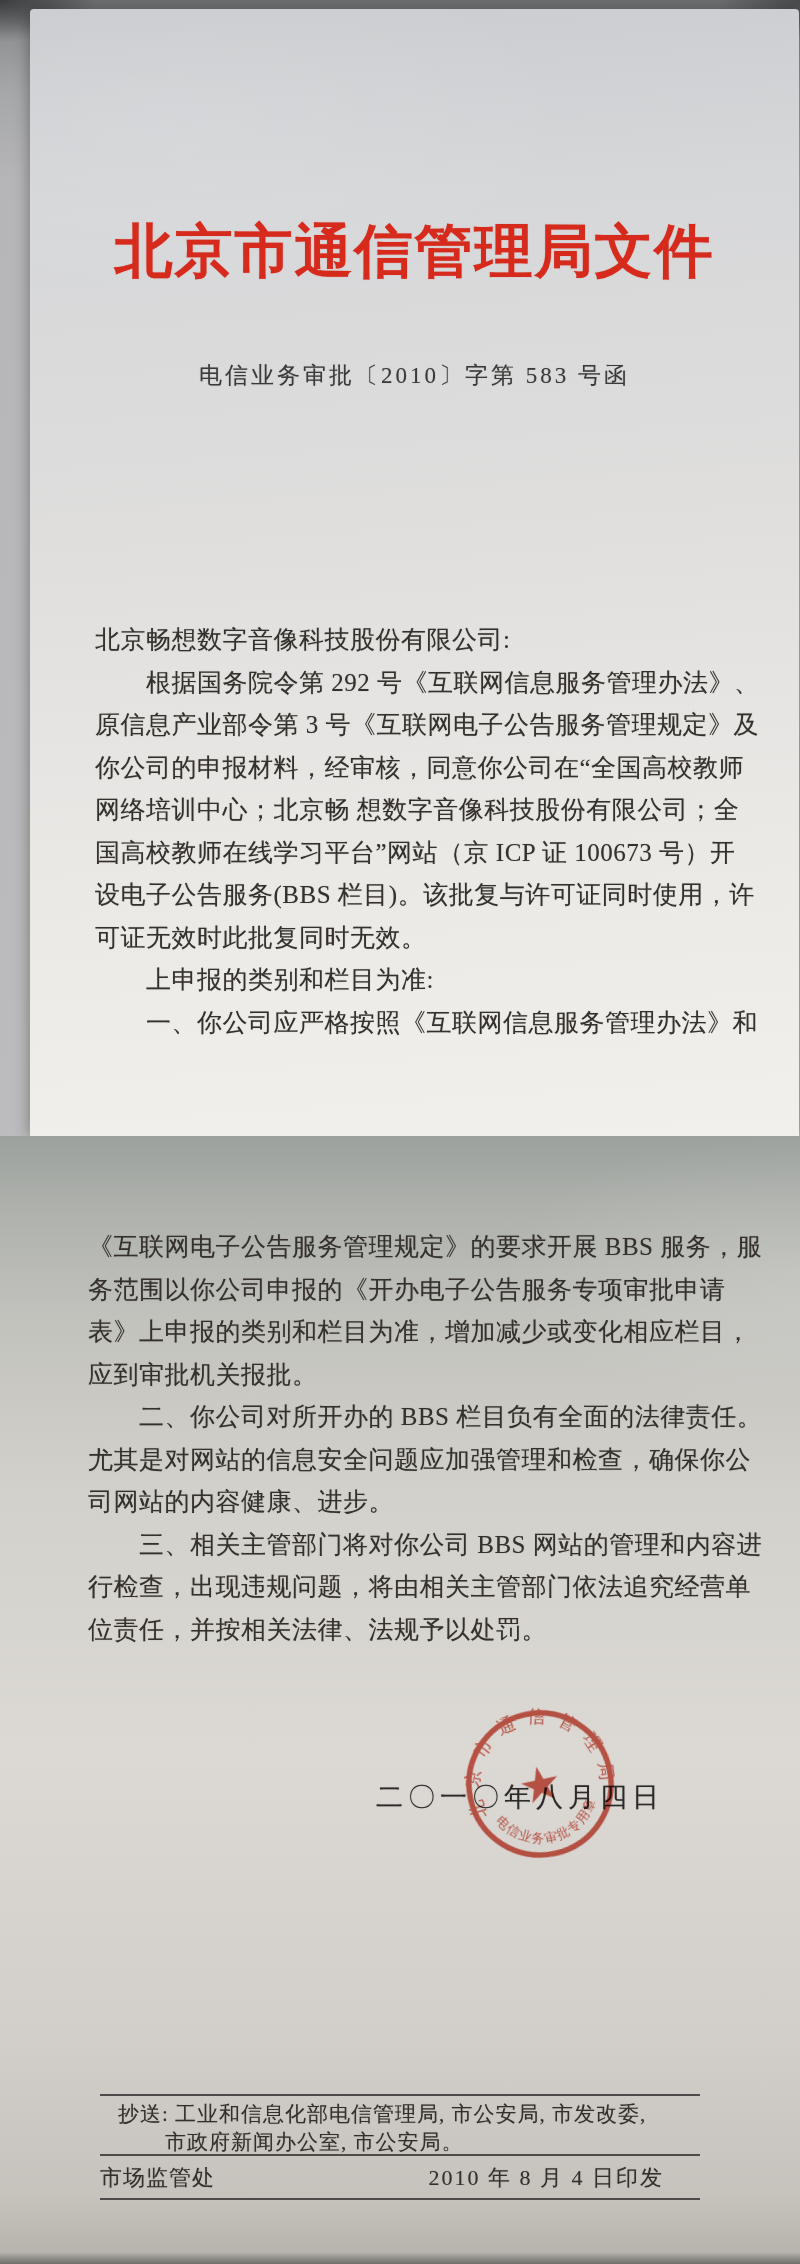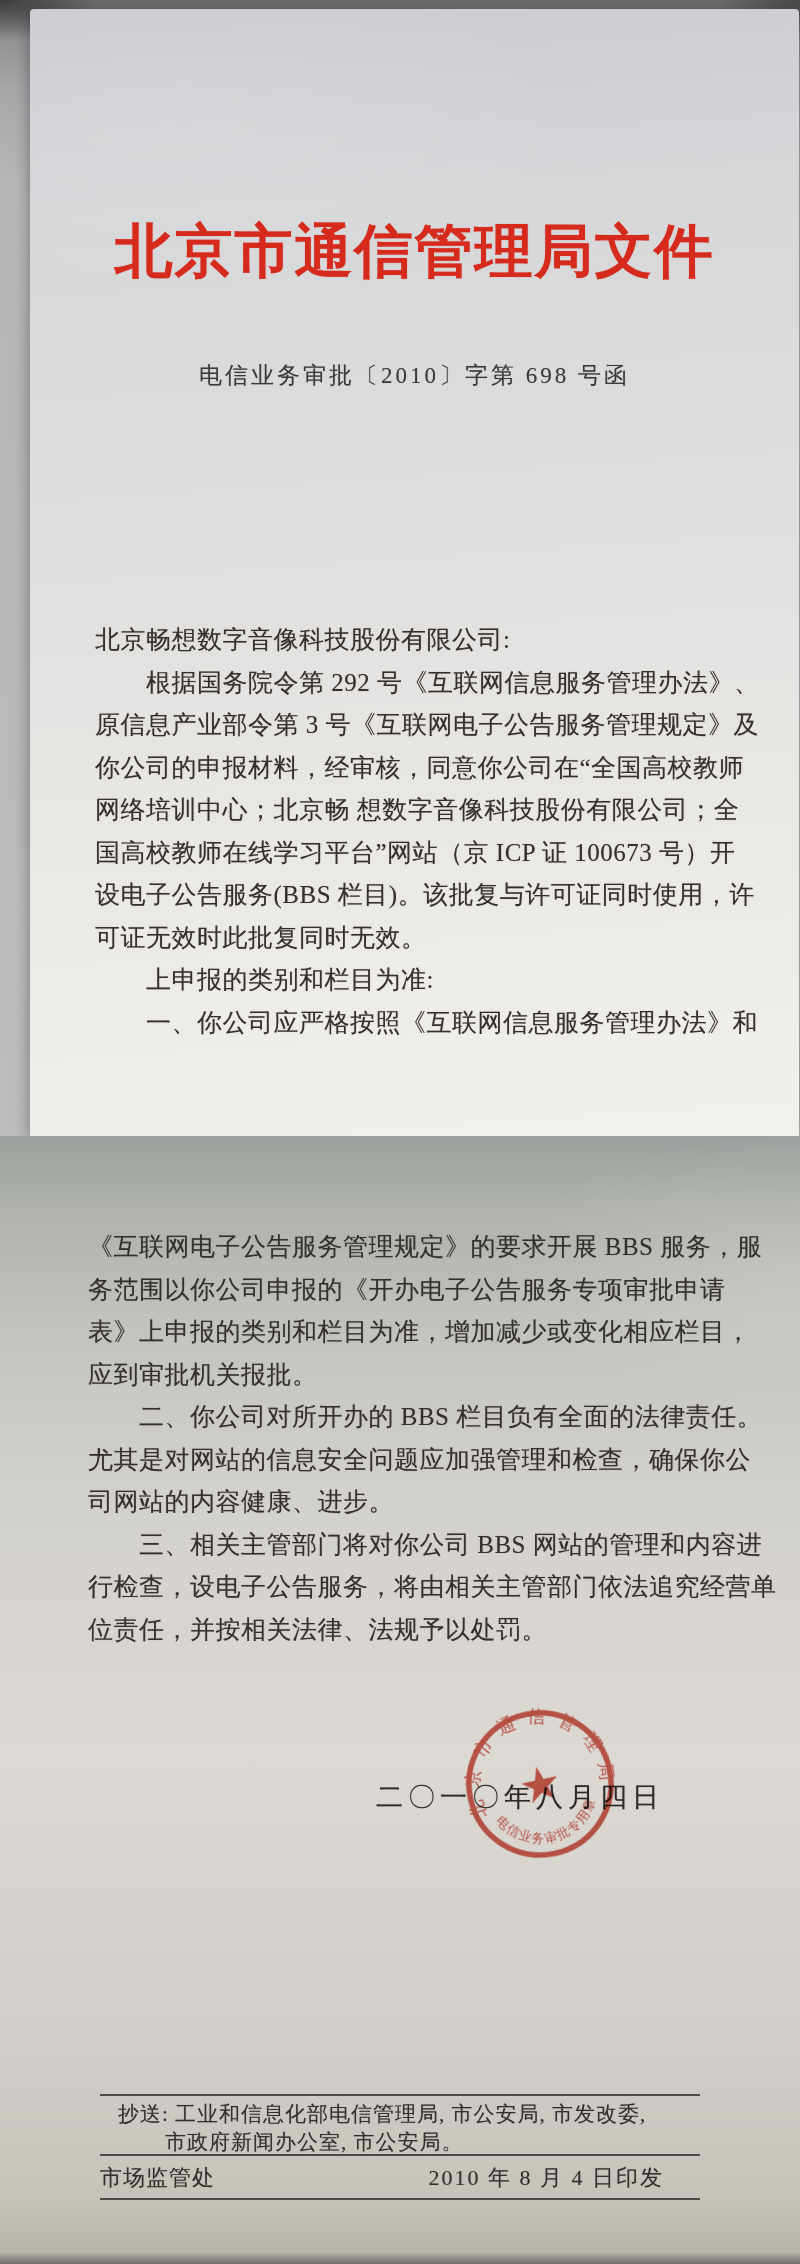--- a/index.html
+++ b/index.html
@@ -88,21 +88,21 @@
   .print-date{position:absolute;right:36px;top:0;letter-spacing:2px;margin-left:28px;}
   
   .seal svg{width:100%;height:100%;}
 </style>
 </head>
 <body>
 
 <div class="photo1">
   <div class="paper1">
     <div class="org-title">北京市通信管理局文件</div>
-    <div class="doc-number">电信业务审批〔2010〕字第 698 号函</div>
+    <div class="doc-number">电信业务审批〔2010〕字第 583 号函</div>
     <div class="body-block body1">
       <div class="bl">北京畅想数字音像科技股份有限公司:</div>
       <div class="bl">　　根据国务院令第 292 号《互联网信息服务管理办法》、</div>
       <div class="bl">原信息产业部令第 3 号《互联网电子公告服务管理规定》及</div>
       <div class="bl">你公司的申报材料，经审核，同意你公司在“全国高校教师</div>
       <div class="bl">网络培训中心；北京畅 想数字音像科技股份有限公司；全</div>
       <div class="bl">国高校教师在线学习平台”网站（京 ICP 证 100673 号）开</div>
       <div class="bl">设电子公告服务(BBS 栏目)。该批复与许可证同时使用，许</div>
       <div class="bl">可证无效时此批复同时无效。</div>
       <div class="bl">　　上申报的类别和栏目为准:</div>
@@ -114,21 +114,21 @@
 <div class="photo2">
   <div class="body-block body2">
     <div class="bl">《互联网电子公告服务管理规定》的要求开展 BBS 服务，服</div>
     <div class="bl">务范围以你公司申报的《开办电子公告服务专项审批申请</div>
     <div class="bl">表》上申报的类别和栏目为准，增加减少或变化相应栏目，</div>
     <div class="bl">应到审批机关报批。</div>
     <div class="bl">　　二、你公司对所开办的 BBS 栏目负有全面的法律责任。</div>
     <div class="bl">尤其是对网站的信息安全问题应加强管理和检查，确保你公</div>
     <div class="bl">司网站的内容健康、进步。</div>
     <div class="bl">　　三、相关主管部门将对你公司 BBS 网站的管理和内容进</div>
-    <div class="bl">行检查，设电子公告服务，将由相关主管部门依法追究经营单</div>
+    <div class="bl">行检查，出现违规问题，将由相关主管部门依法追究经营单</div>
     <div class="bl">位责任，并按相关法律、法规予以处罚。</div>
   </div>
 
   <div class="date-line">二〇一〇年八月四日</div>
 
   <div class="seal">
     <svg viewBox="-80 -80 160 160" xmlns="http://www.w3.org/2000/svg">
       <defs>
         <path id="arcTop" d="M -56 24 A 61 61 0 1 1 56 24" fill="none"></path>
         <path id="arcBottom" d="M -50 29 A 57 57 0 0 0 50 29" fill="none"></path>

